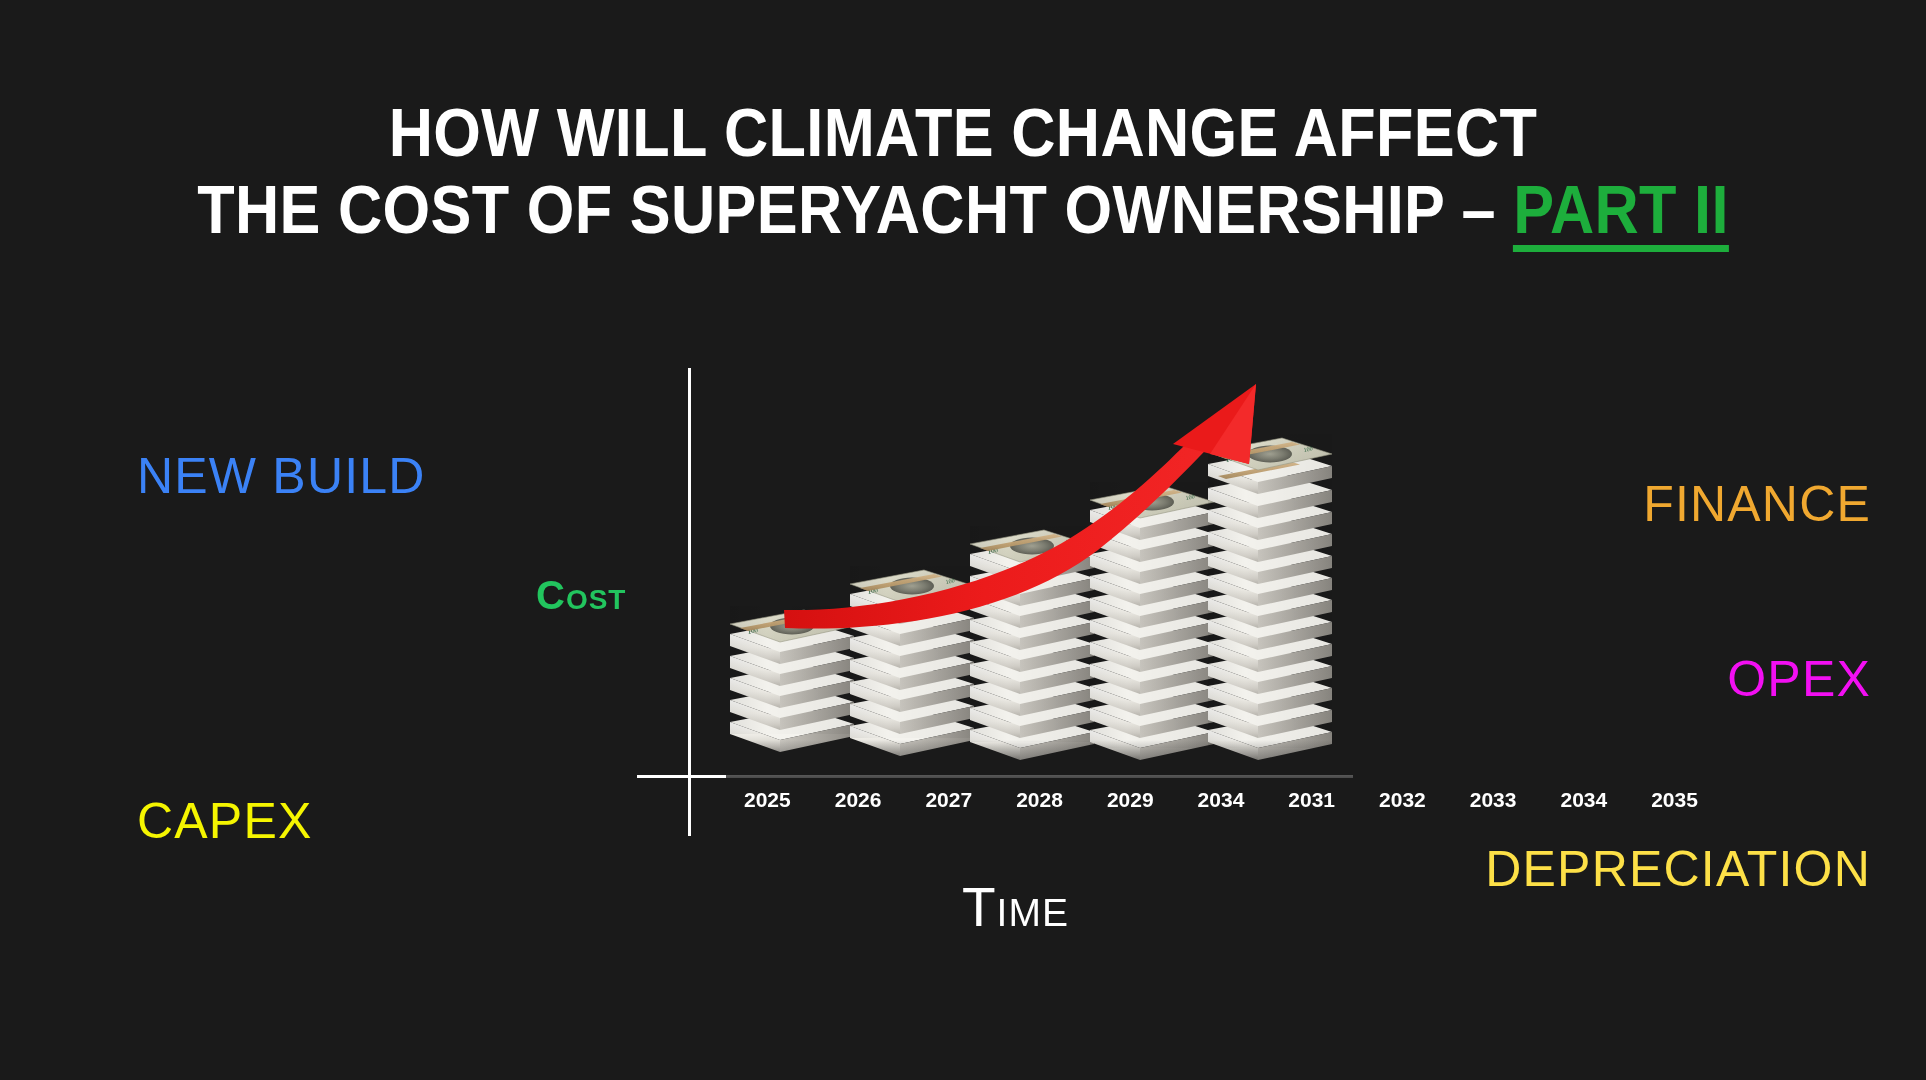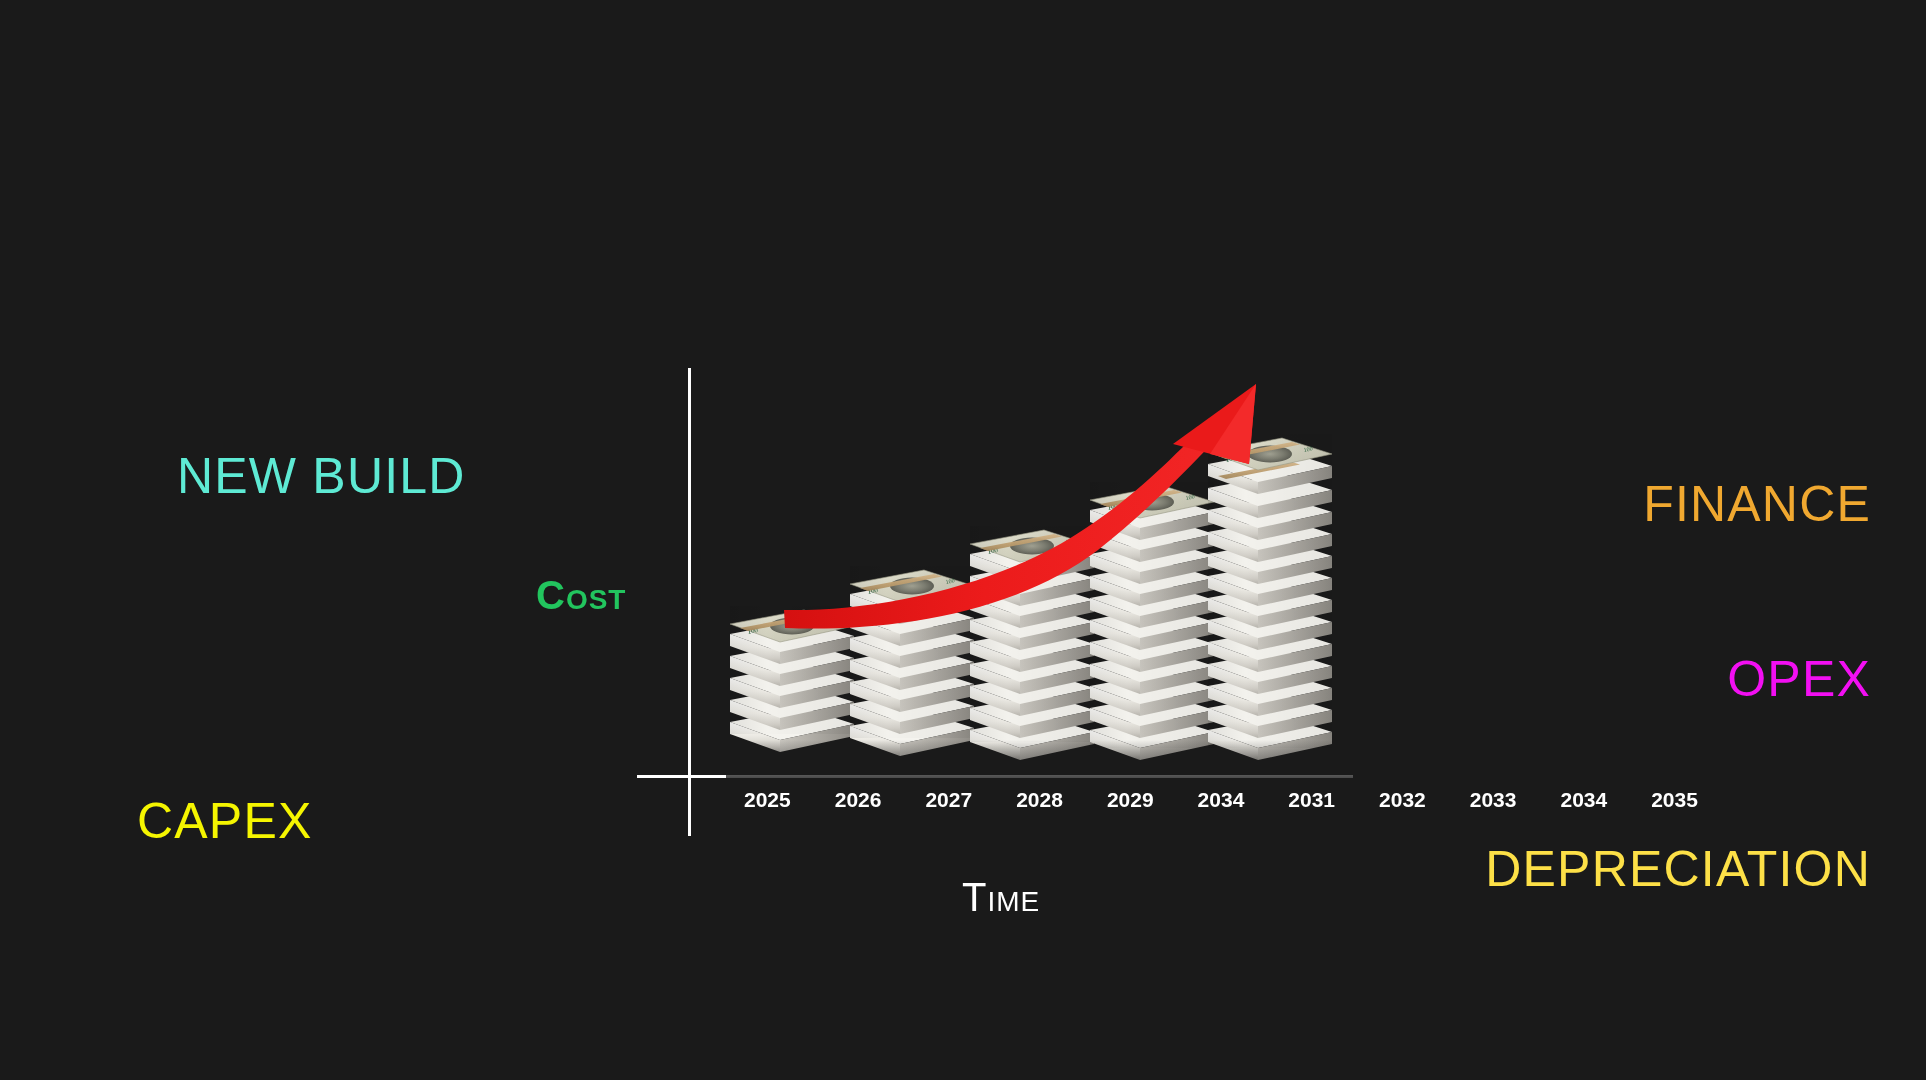--- a/index.html
+++ b/index.html
@@ -52,21 +52,21 @@
     position: absolute;
     font-family: "Liberation Sans", sans-serif;
     font-weight: 300;
     font-size: 50px;
     letter-spacing: 1.2px;
     white-space: nowrap;
   }
   .side-left  { left: 137px; text-align: left; }
   .side-right { right: 55px; text-align: right; margin-top: 28px; }
 
-  #label-new-build   { top: 447px; color: #5eead4; margin-left: 40px; }
+  #label-new-build   { top: 447px; color: #3b82f6; }
   #label-resale      { top: 622px; color: #ee1111; }
   #label-capex       { top: 792px; color: #f5f500; }
   #label-finance     { top: 447px; color: #f0a830; }
   #label-opex        { top: 622px; color: #f20ff2; }
   #label-depreciation{ top: 812px; color: #fde047; }
 
   
   #y-axis {
     position: absolute;
     left: 688px;
@@ -96,21 +96,21 @@
     font-variant: small-caps;
     text-transform: lowercase;
   }
   #cost-label::first-letter { text-transform: uppercase; }
 
   #time-label {
     position: absolute;
     left: 962px;
     top: 875px;
     color: #ffffff;
-    font-size: 40px;
+    font-size: 55px;
     font-weight: 400;
     letter-spacing: 1px;
     font-variant: small-caps;
     text-transform: lowercase;
   }
   #time-label::first-letter { text-transform: uppercase; }
 
   
   #year-labels {
     position: absolute;
@@ -147,20 +147,24 @@
     height: 48px;
     background: linear-gradient(to bottom, rgba(26,26,26,0) 0%, rgba(26,26,26,0.55) 55%, rgba(26,26,26,1) 100%);
     pointer-events: none;
   }
 </style>
 </head>
 <body>
 
 <div id="slide">
 
+  <div id="title-block">
+    <div class="title-line" id="title-line-1">HOW WILL CLIMATE CHANGE AFFECT</div>
+    <div class="title-line" id="title-line-2"><span>THE COST OF SUPERYACHT OWNERSHIP – </span><span class="part-two">PART II</span></div>
+  </div>
 
   <div class="side-label side-left" id="label-new-build">NEW BUILD</div>
   <div class="side-label side-left" id="label-capex">CAPEX</div>
 
   <div class="side-label side-right" id="label-finance">FINANCE</div>
   <div class="side-label side-right" id="label-opex">OPEX</div>
   <div class="side-label side-right" id="label-depreciation">DEPRECIATION</div>
 
   <div id="y-axis"></div>
   <div id="x-axis"></div>

